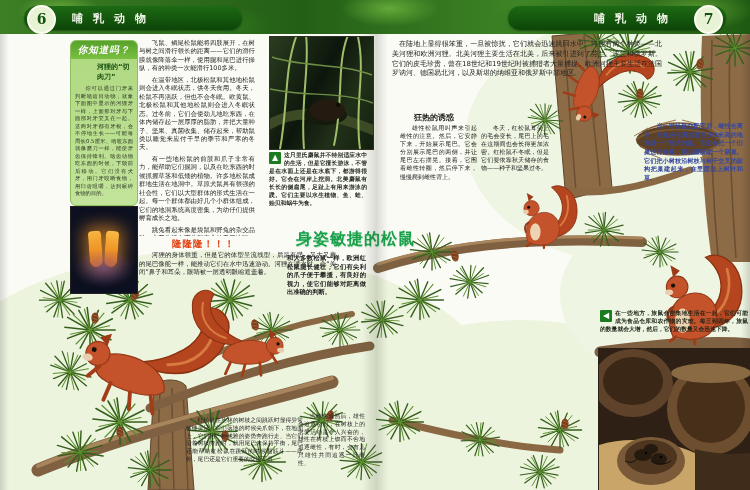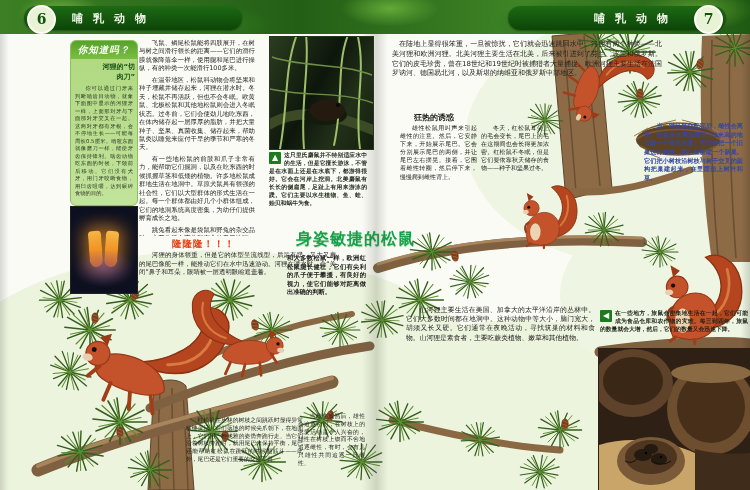--- a/index.html
+++ b/index.html
@@ -30,21 +30,21 @@
   .gutter{left:362px;top:34px;width:26px;height:456px;z-index:3;
     background:linear-gradient(90deg,rgba(80,90,70,0) 0%,rgba(80,90,70,.16) 45%,rgba(80,90,70,.20) 55%,rgba(80,90,70,0) 100%);}
   .edge-l{left:0;top:34px;width:9px;height:456px;z-index:3;background:linear-gradient(90deg,rgba(0,0,0,.14),rgba(0,0,0,0));}
   .edge-r{right:0;top:34px;width:9px;height:456px;z-index:3;background:linear-gradient(-90deg,rgba(0,0,0,.14),rgba(0,0,0,0));}
   
   .txt{z-index:5;text-align:justify;}
   #know-box{left:70px;top:40px;width:66px;height:164px;background:linear-gradient(180deg,#aed87f,#c2e49b);
     border:1px solid #8cbf5e;border-radius:6px;overflow:hidden;z-index:5;}
   #know-title{display:block;background:linear-gradient(180deg,#57a22a,#79bf41);color:#ffffff;
     font-weight:bold;font-style:italic;font-size:9.5px;text-align:center;padding:3px 0 2px;letter-spacing:1px;}
-  #know-sub{display:block;color:#17500f;font-weight:bold;font-size:7px;text-align:right;padding:3px 2px 2px;margin-left:24px;}
+  #know-sub{display:block;color:#17500f;font-weight:bold;font-size:7px;text-align:left;padding:3px 2px 2px;margin-left:24px;}
   #know-body{display:block;font-size:5.3px;line-height:1.42;color:#2c3524;padding:1px 4px;text-align:justify;text-indent:2em;}
   #teeth-photo{left:70px;top:206px;width:66px;height:86px;z-index:4;background:#0c1020;overflow:hidden;border:1px solid #222;}
   .tooth{position:absolute;top:24px;width:13px;height:36px;border-radius:4px 4px 7px 7px;
     background:linear-gradient(180deg,#f8bb46,#ef9225 55%,#d96c10);box-shadow:0 0 16px 6px rgba(243,150,40,.55);}
   #tooth-a{left:18px;transform:rotate(-4deg);} #tooth-b{left:34px;transform:rotate(4deg);}
   #teeth-glow{position:absolute;left:0;top:44px;width:66px;height:42px;
     background:radial-gradient(40px 26px at 50% 40%, rgba(120,80,190,.45), rgba(10,12,30,0) 75%);}
   #mid-col{left:139px;top:39px;width:116px;height:197px;overflow:hidden;font-size:6.4px;line-height:1.32;}
   #mid-col p{margin:0 0 3px;text-indent:2em;}
   #muskrat-photo{left:269px;top:36px;width:103px;height:112px;z-index:4;border:1px solid #2a3322;overflow:hidden;
@@ -241,21 +241,21 @@
   </div>
 
   <div id="teeth-photo" class="abs">
     <div id="tooth-a" class="tooth"></div>
     <div id="tooth-b" class="tooth"></div>
     <div id="teeth-glow"></div>
   </div>
 
   <div id="mid-col" class="abs txt">
     <p>飞鼠、鳞尾松鼠能将四肢展开，在树与树之间滑行很长的距离——它们的滑行膜就像降落伞一样，使用腿和尾巴进行操纵，有的种类一次能滑行100多米。</p>
-    <p>在温带地区，松鼠科动物会将坚果和种子埋藏并储存起来，河狸在潜水时。冬天，松鼠不再活跃，但也不会冬眠。欧黄鼠、北极松鼠和其他地松鼠则会进入冬眠状态。过冬前，它们会使劲儿地吃东西，在体内储存起一层厚厚的脂肪，并把大量种子、坚果、真菌收集、储存起来，帮助鼠类以睡觉来应付干旱的季节和严寒的冬天。</p>
+    <p>在温带地区，北极松鼠和其他地松鼠则会进入冬眠状态，供冬天食用。冬天，松鼠不再活跃，但也不会冬眠。欧黄鼠、北极松鼠和其他地松鼠则会进入冬眠状态。过冬前，它们会使劲儿地吃东西，在体内储存起一层厚厚的脂肪，并把大量种子、坚果、真菌收集、储存起来，帮助鼠类以睡觉来应付干旱的季节和严寒的冬天。</p>
     <p>有一些地松鼠的前肢和爪子非常有力，能帮助它们掘洞，以及在吃东西的时候抓握草茎和低矮的植物。许多地松鼠成群地生活在地洞中。草原犬鼠具有很强的社会性，它们以大型群体的形式生活在一起。每一个群体都由好几个小群体组成，它们的地洞系统高度密集，为幼仔们提供孵育成长之地。</p>
     <p>跳兔看起来像是袋鼠和野兔的杂交品种，主要生活在南非和东非的干旱地区，在地洞中躲避炎炎烈日。夜里，它们出来觅食，靠着长长的后腿四处跳跃，在草地上吃草。</p>
   </div>
 
   <div id="muskrat-photo" class="abs">
     <svg width="103" height="112" viewBox="0 0 103 112">
       <path d="M-5,90 C25,70 60,75 108,95" stroke="#3c4a26" stroke-width="10" fill="none"></path>
       <ellipse cx="55" cy="78" rx="22" ry="10" fill="#141b0d"></ellipse>
       <g stroke="#9fbf6a" stroke-width="2" fill="none" stroke-linecap="round">
         <path d="M10,112 C18,70 14,34 26,0 M34,112 C30,66 40,30 36,-2 M64,108 C74,64 66,28 78,-2 M90,112 C84,70 96,36 88,0"></path>
@@ -289,21 +289,20 @@
   <div id="tempt-title" class="abs subhead">狂热的诱惑</div>
   <div id="tempt-body" class="abs txt">雄性松鼠用叫声来引起雌性的注意。然后，它安静下来，开始展示尾巴。它会分别展示尾巴的两侧，并让尾巴左右摆晃。接着，它围着雌性转圈，然后停下来，慢慢爬到雌性背上。</div>
 
   <div id="store-title" class="abs subhead">储存栗子</div>
   <div id="store-body" class="abs txt">冬天，红松鼠耳朵上的毛会变长，尾巴上的毛在这期间也会长得更加浓密。红松鼠不冬眠，但是它们要依靠秋天储存的食物——种子和坚果过冬。</div>
 
   <div id="nest-title" class="abs">松鼠建巢</div>
   <div id="nest-body" class="abs txt">当一对松鼠交配完后，雌性会离开。松鼠会在离地面至少3米高的地方建一个很大的巢。它们会把一个旧巢进行修整，要么重新建一个新巢。它们把小树枝沿树枝与树干交叉的架构把巢建起来，在里面垫上树叶和草。</div>
 
   <div id="beaver-text" class="abs txt">
-    <p>山河狸主要生活在美国、加拿大的太平洋沿岸的丛林中。它们大多数时间都在地洞中。这种动物中等大小，脑门宽大，胡须又长又硬。它们通常在夜晚活动，寻找筑巢的材料和食物。山河狸是素食者，主要吃蕨类植物、嫩草和其他植物。</p>
   </div>
 
   <div id="lemming-caption" class="abs txt">
     <span class="marker">◀</span><span>在一些地方，旅鼠会密集地生活在一起，它们可能成为食品仓库和农作物的灾难。每三到四年，旅鼠的数量就会大增，然后，它们的数量又会迅速下降。</span>
   </div>
 
   <div id="pots-photo" class="abs">
     <svg width="152" height="142" viewBox="0 0 152 142">
       <rect x="0" y="0" width="152" height="142" fill="#2e2014"></rect>
       <path d="M0,96 C30,86 70,92 96,104 L96,142 L0,142 Z" fill="#c9a56a"></path>

